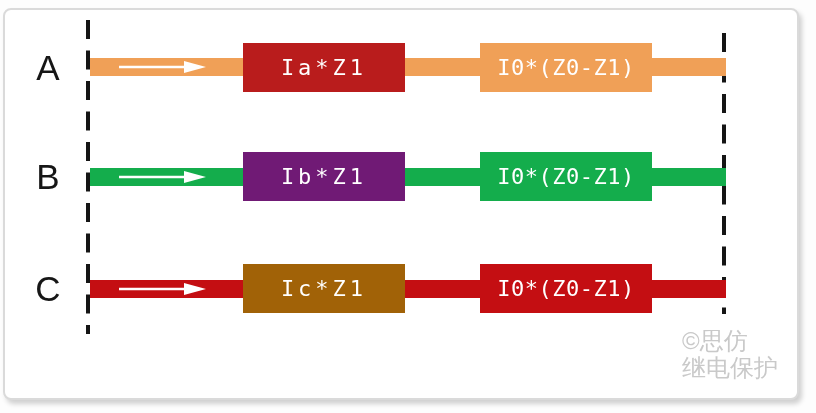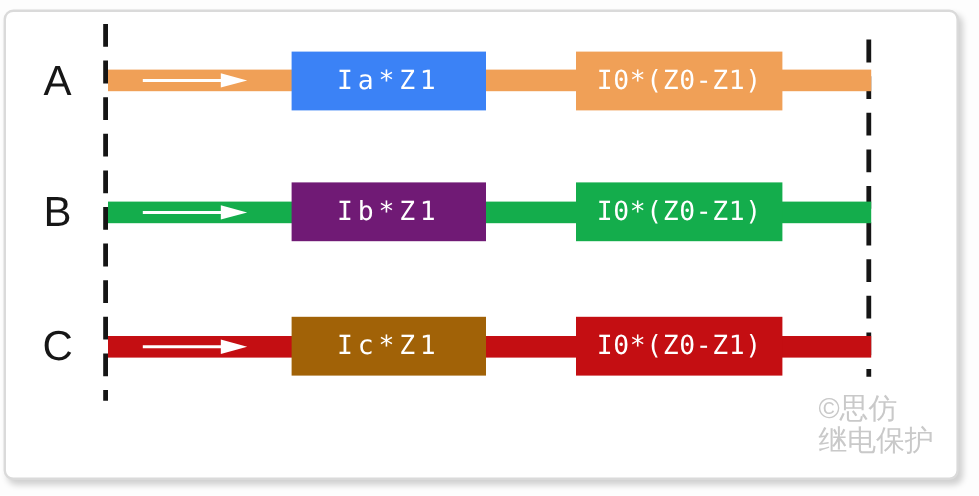--- a/index.html
+++ b/index.html
@@ -99,21 +99,21 @@
     <line x1="724" y1="33" x2="724" y2="314" stroke="#151515" stroke-width="4" stroke-dasharray="19 11.5"></line>
   </svg>
 
   <div class="row-a">
     <div class="phase-label">A</div>
     <div class="phase-line" style="background-color: rgb(240, 160, 87);"></div>
     <svg class="arrow-icon" viewBox="0 0 88 16">
       <line x1="1" y1="8" x2="68" y2="8" stroke="#ffffff" stroke-width="2.5"></line>
       <polygon points="66,2 88,8 66,14" fill="#ffffff"></polygon>
     </svg>
-    <div class="impedance-block block-1" style="background-color: #3b82f6;">Ia*Z1</div>
+    <div class="impedance-block block-1" style="background-color: #b91c1c;">Ia*Z1</div>
     <div class="impedance-block block-2" style="background-color: rgb(240, 160, 87);">I0*(Z0-Z1)</div>
   </div>
 
   <div class="row-b">
     <div class="phase-label">B</div>
     <div class="phase-line" style="background-color: rgb(20, 173, 76);"></div>
     <svg class="arrow-icon" viewBox="0 0 88 16">
       <line x1="1" y1="8" x2="68" y2="8" stroke="#ffffff" stroke-width="2.5"></line>
       <polygon points="66,2 88,8 66,14" fill="#ffffff"></polygon>
     </svg>

